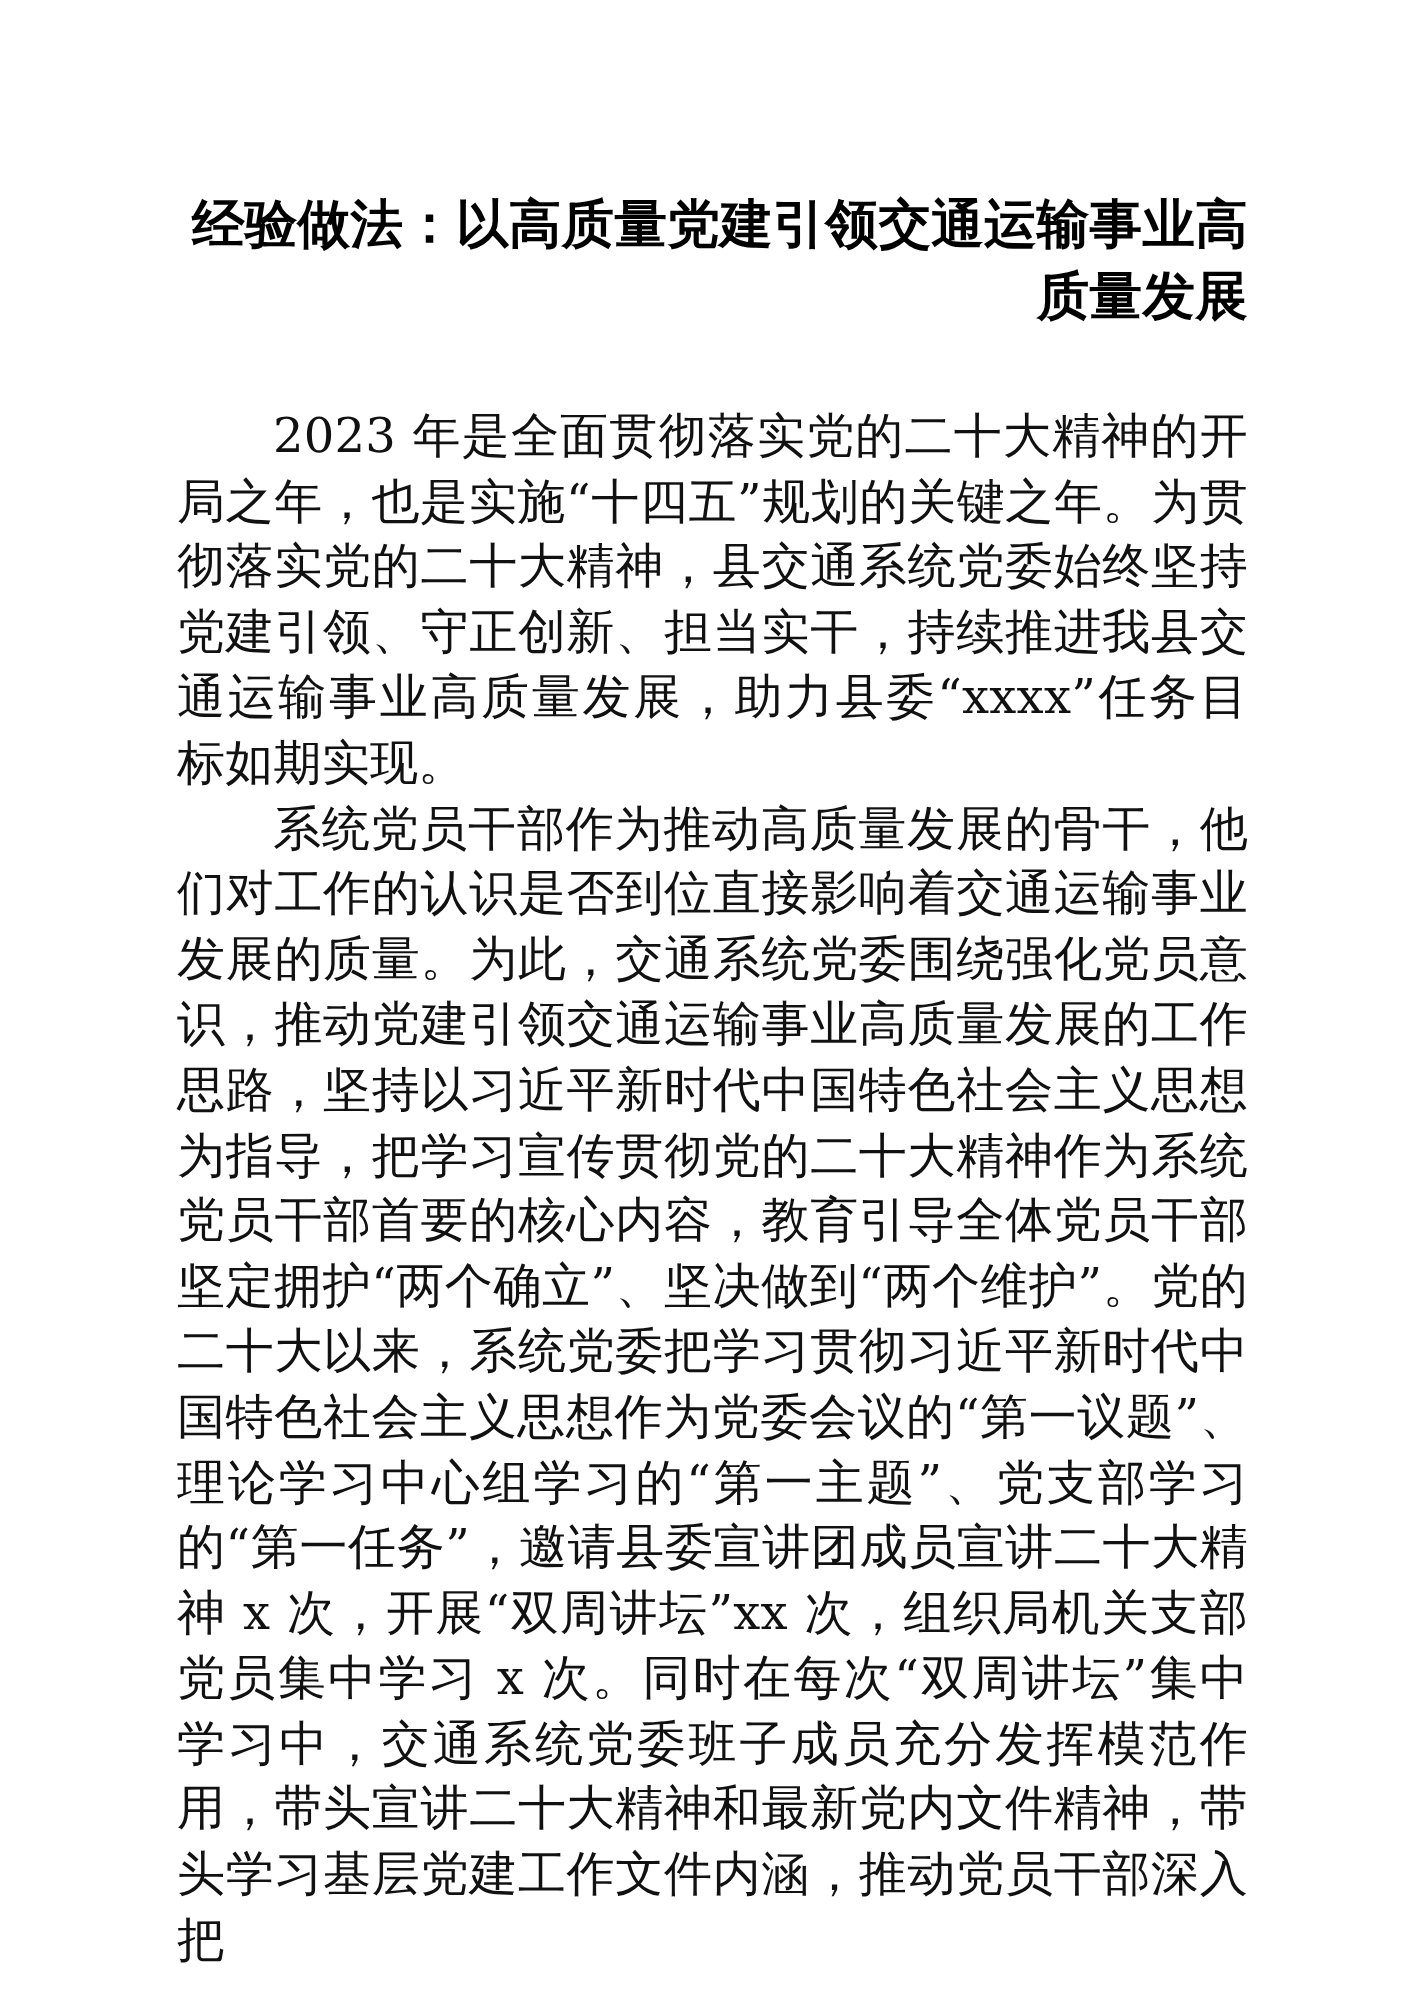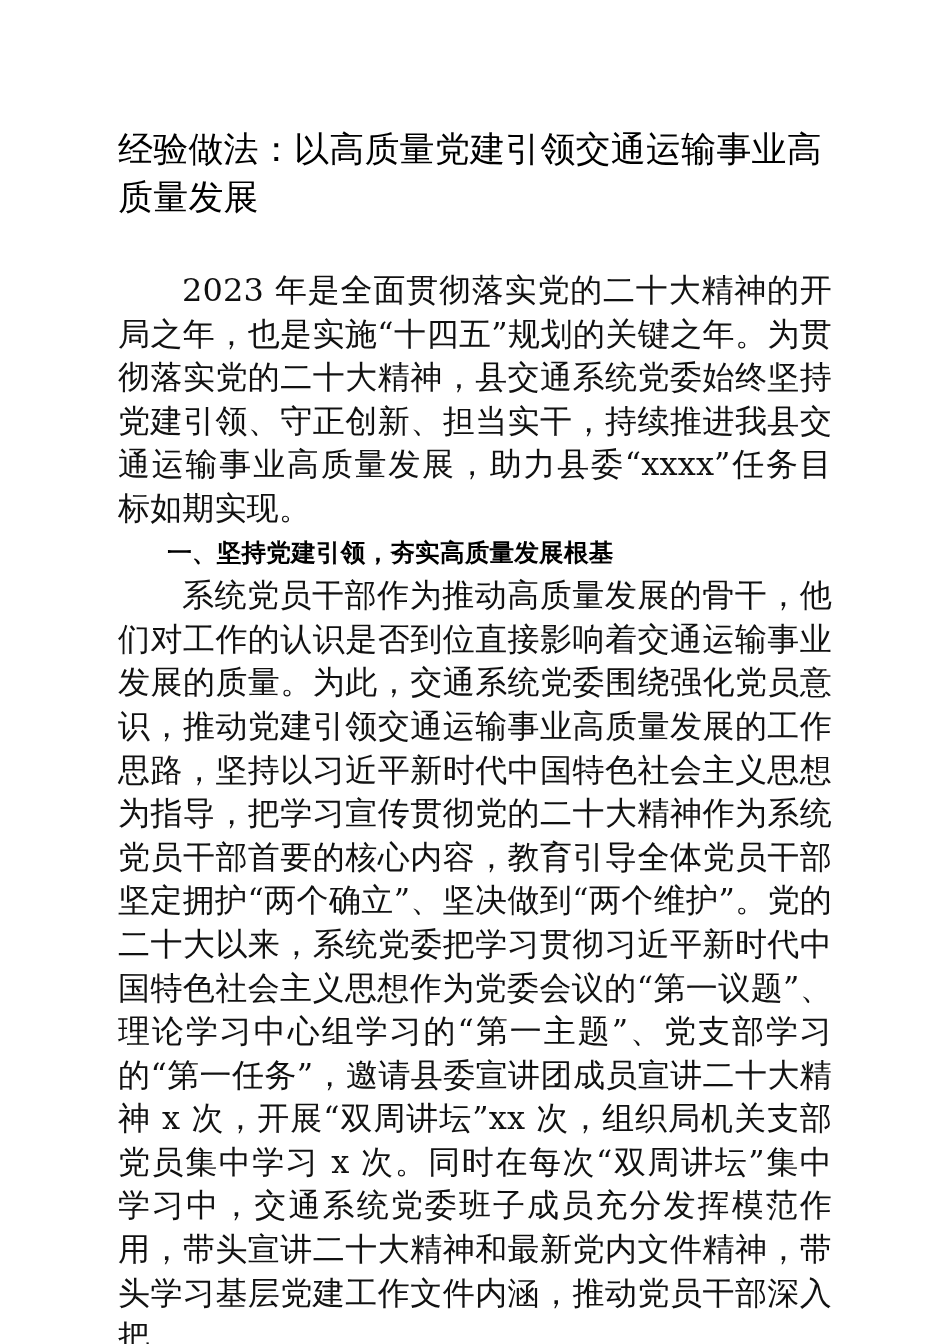--- a/index.html
+++ b/index.html
@@ -29,24 +29,24 @@
     left: 118px;
     top: 0;
     width: 714px;
   }
 
   
   .doc-title {
     margin: 0;
     padding-top: 126px;
     font-family: "Liberation Serif", "DejaVu Serif", serif;
-    font-weight: normal;
+    font-weight: bold;
     font-size: 35px;
     line-height: 48px;
-    text-align: left;
+    text-align: right;
     letter-spacing: 0.2px;
     color: #000000;
   }
 
   
   .body-para {
     margin: 0;
     font-family: "DejaVu Serif", "Liberation Serif", serif;
     font-size: 32px;
     line-height: 43.6px;
@@ -83,18 +83,17 @@
 </head>
 <body style="background: rgb(255, 255, 255); color: rgb(0, 0, 0);">
 
 <div class="page">
   <div class="content">
 
     <h1 class="doc-title">经验做法：以高质量党建引领交通运输事业高质量发展</h1>
 
     <p class="body-para first-para">2023 年是全面贯彻落实党的二十大精神的开局之年，也是实施“十四五”规划的关键之年。为贯彻落实党的二十大精神，县交通系统党委始终坚持党建引领、守正创新、担当实干，持续推进我县交通运输事业高质量发展，助力县委“xxxx”任务目标如期实现。</p>
 
-    <h2 class="section-heading">一、坚持党建引领，夯实高质量发展根基</h2>
 
     <p class="body-para after-heading">系统党员干部作为推动高质量发展的骨干，他们对工作的认识是否到位直接影响着交通运输事业发展的质量。为此，交通系统党委围绕强化党员意识，推动党建引领交通运输事业高质量发展的工作思路，坚持以习近平新时代中国特色社会主义思想为指导，把学习宣传贯彻党的二十大精神作为系统党员干部首要的核心内容，教育引导全体党员干部坚定拥护“两个确立”、坚决做到“两个维护”。党的二十大以来，系统党委把学习贯彻习近平新时代中国特色社会主义思想作为党委会议的“第一议题”、理论学习中心组学习的“第一主题”、党支部学习的“第一任务”，邀请县委宣讲团成员宣讲二十大精神 x 次，开展“双周讲坛”xx 次，组织局机关支部党员集中学习 x 次。同时在每次“双周讲坛”集中学习中，交通系统党委班子成员充分发挥模范作用，带头宣讲二十大精神和最新党内文件精神，带头学习基层党建工作文件内涵，推动党员干部深入把</p>
 
   </div>
 </div>
 
 </body></html>

